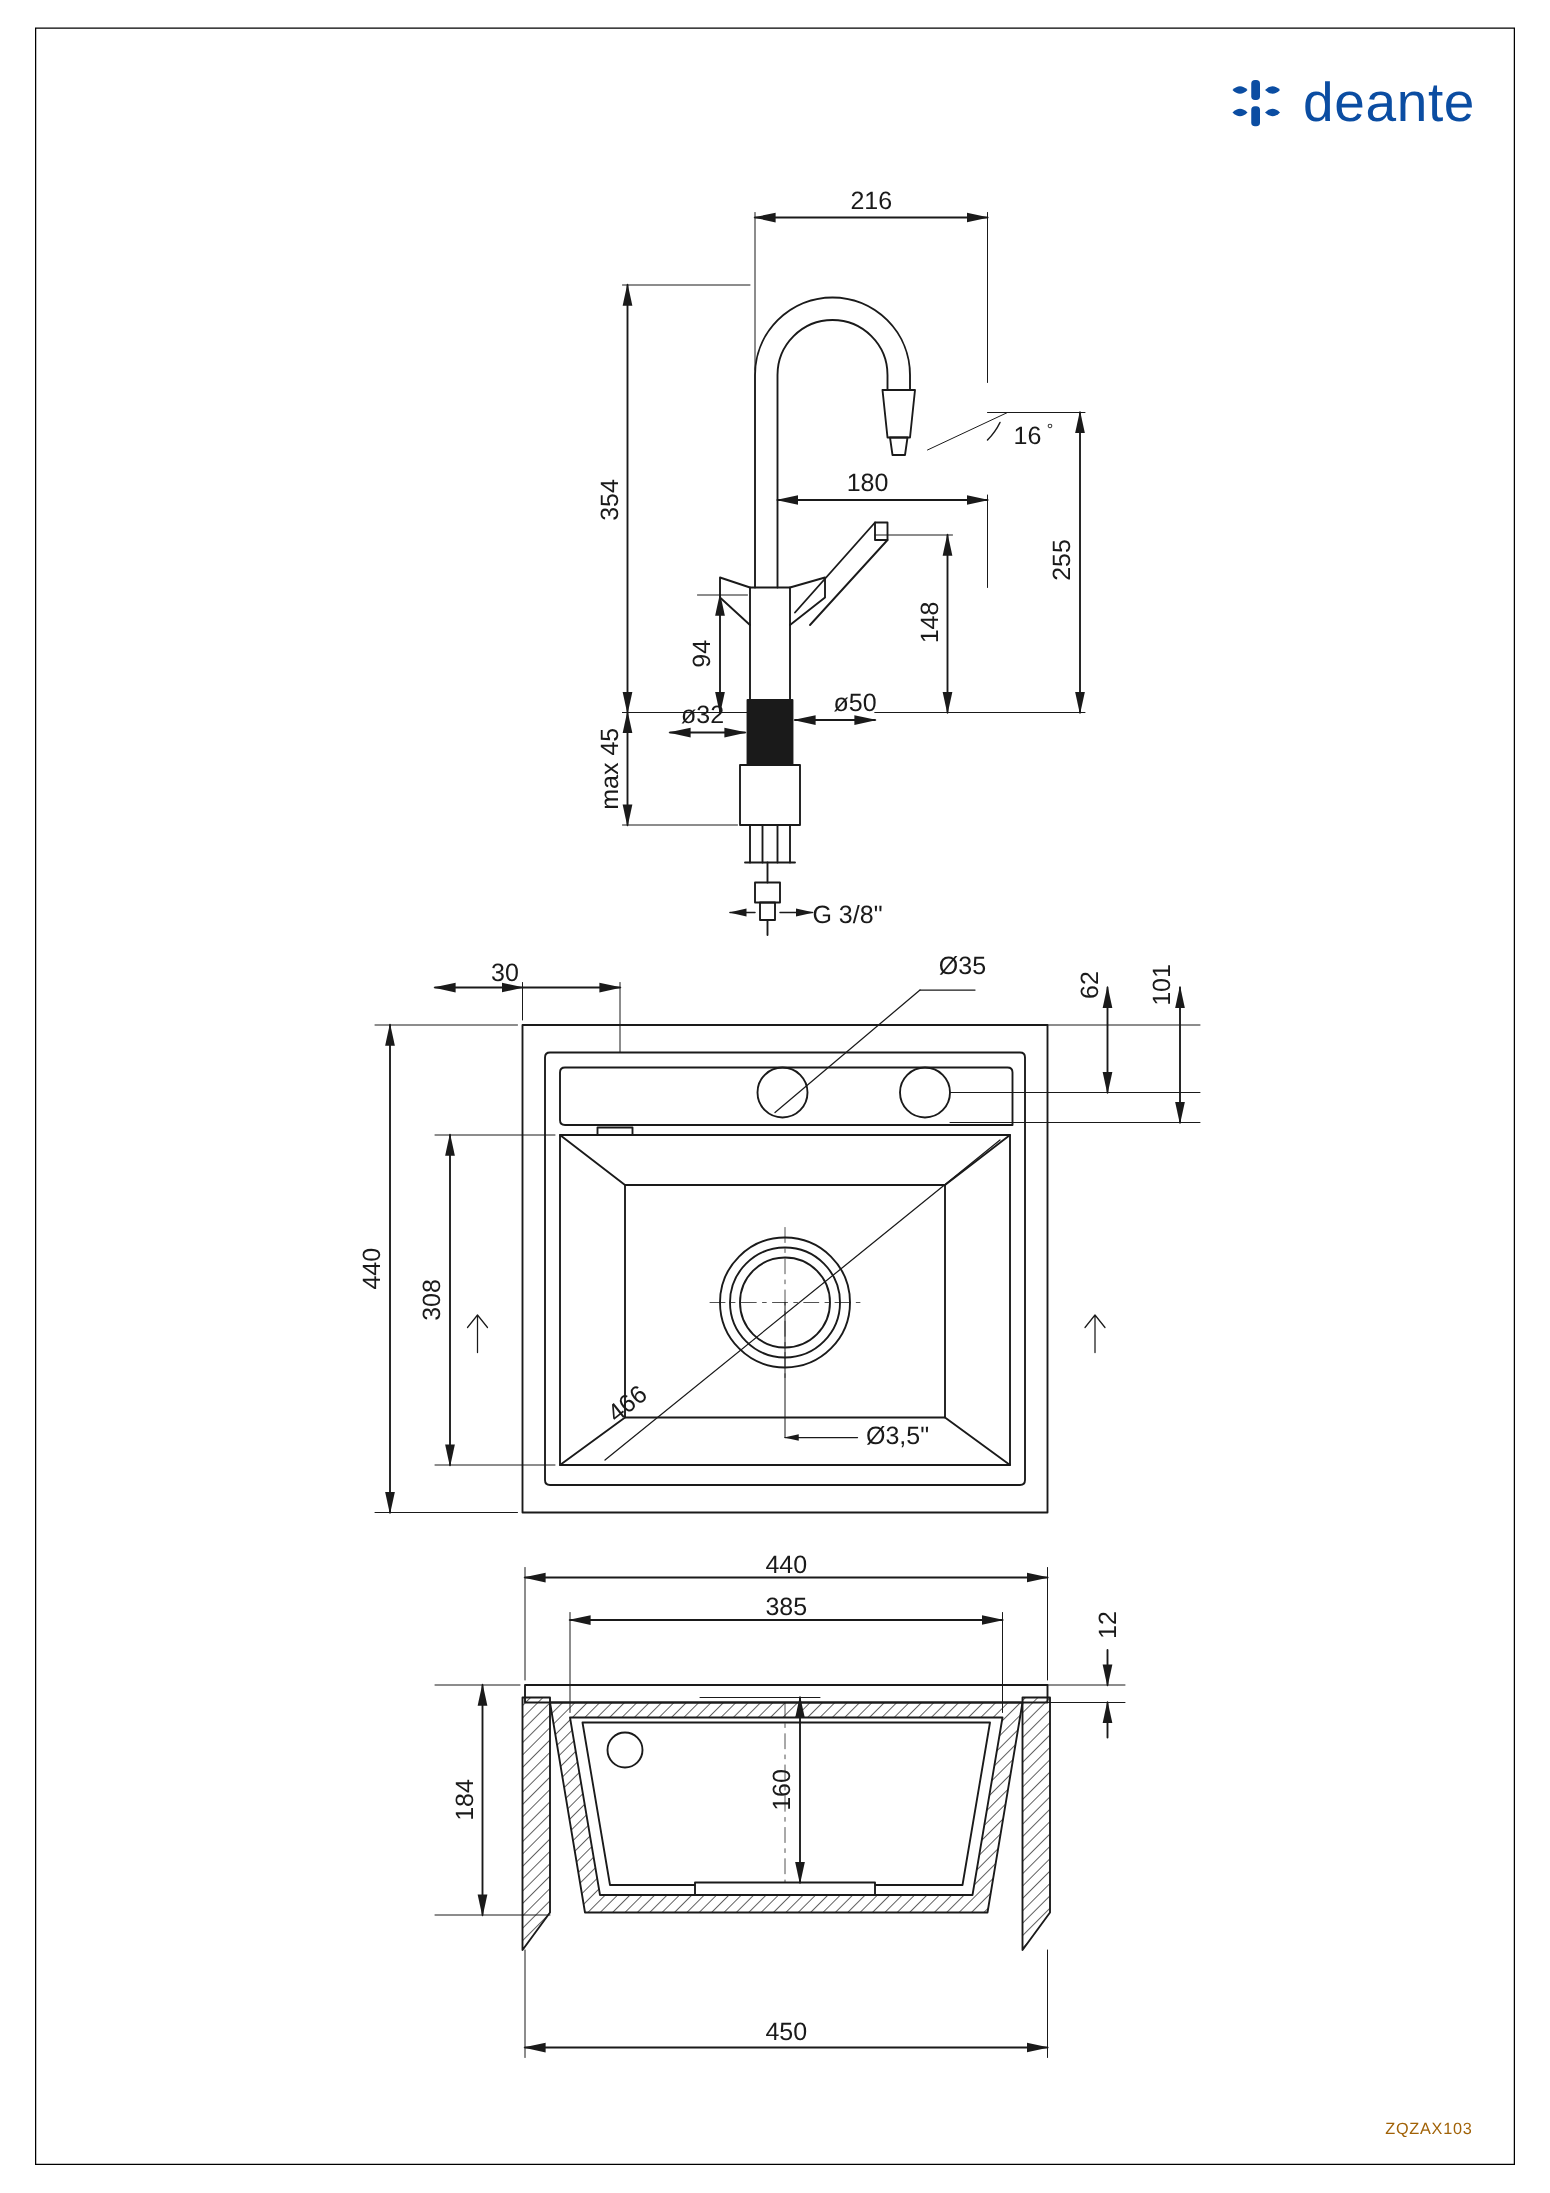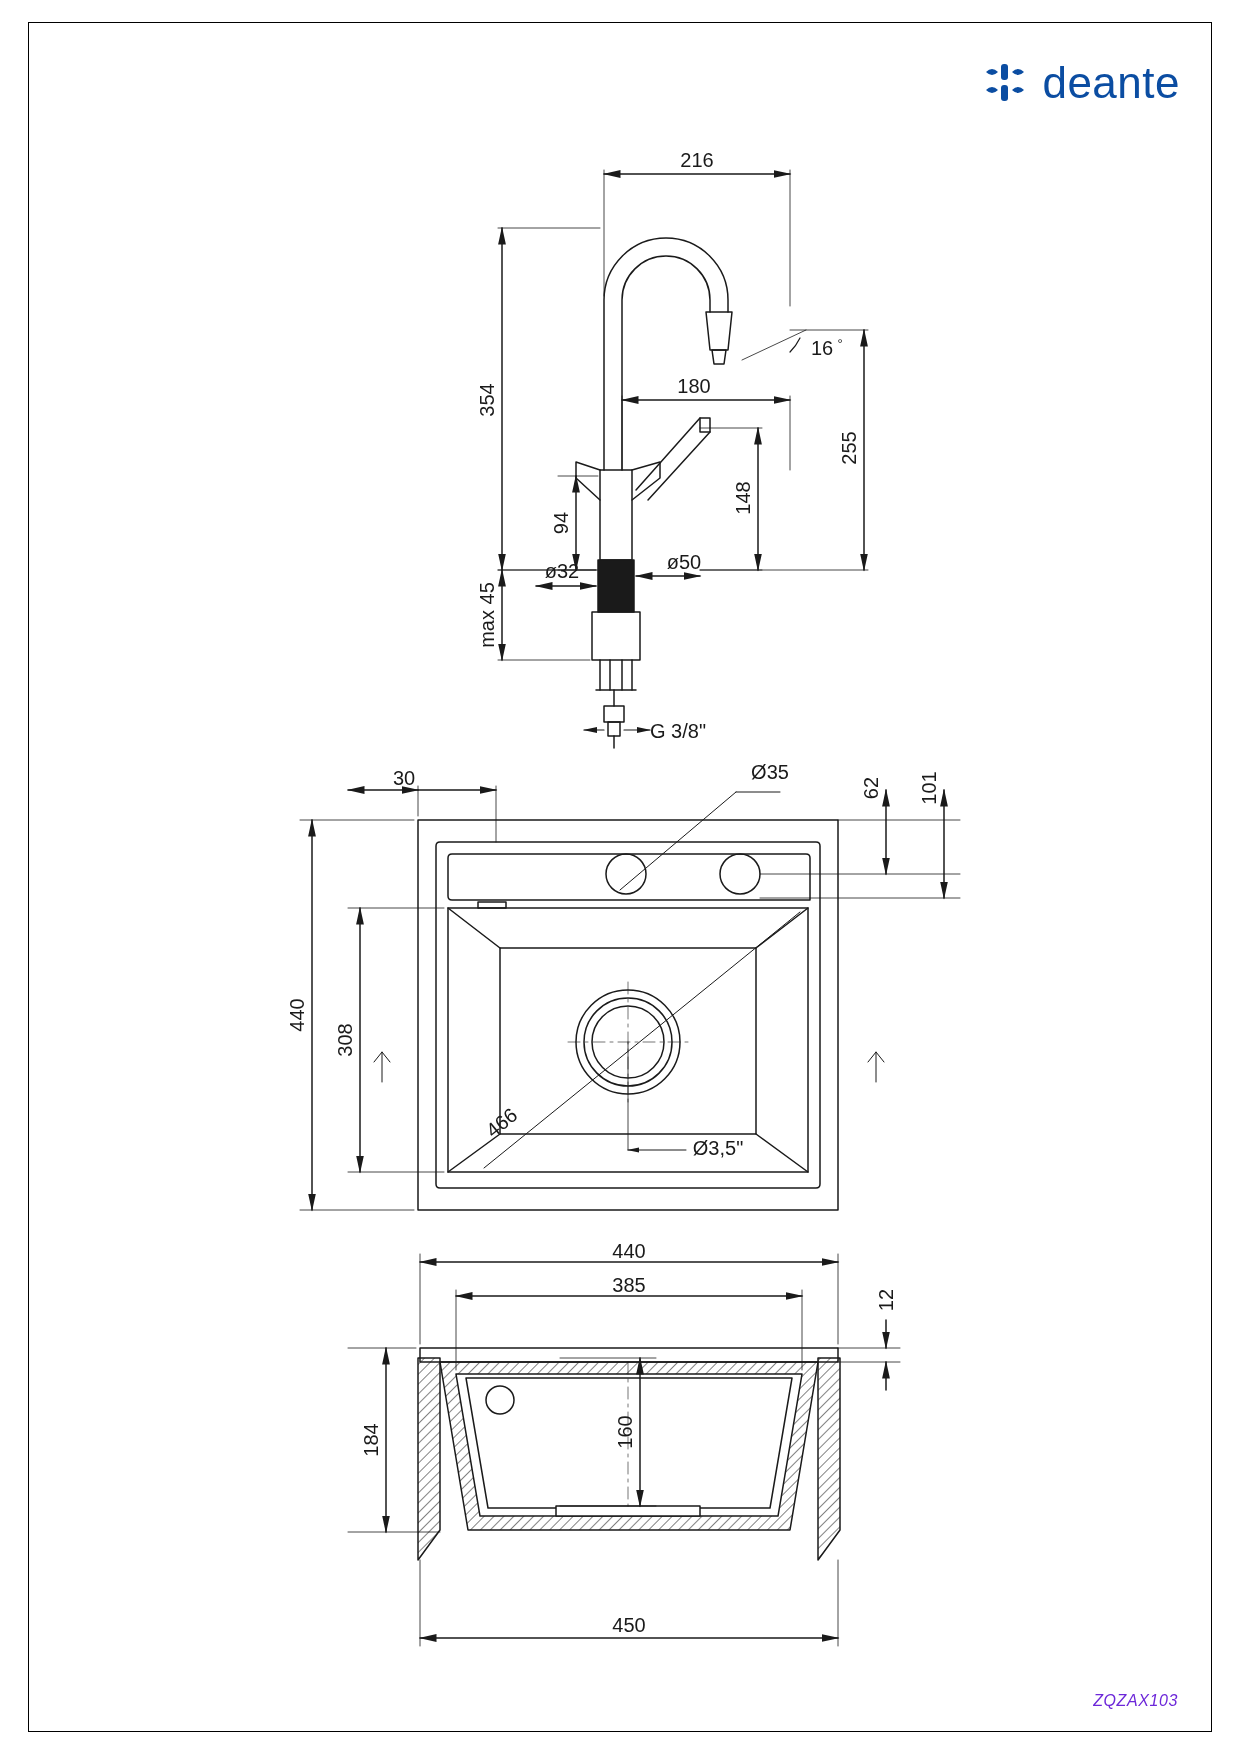--- a/index.html
+++ b/index.html
@@ -54,24 +54,23 @@
   svg.draw {
     position: absolute;
     left: 0; top: 0;
     width: 1240px;
     height: 1754px;
   }
   .code {
     position: absolute;
     right: 62px;
     bottom: 44px;
-    font-size: 16px;
-    color: #6d28d9;
+    font-size: 13px;
+    color: #a16207;
     letter-spacing: 0.6px;
-    font-style: italic;
   }
 </style>
 </head>
 <body>
 
 <div class="page">
 
   <div class="frame"></div>
 
   <div class="brand">

